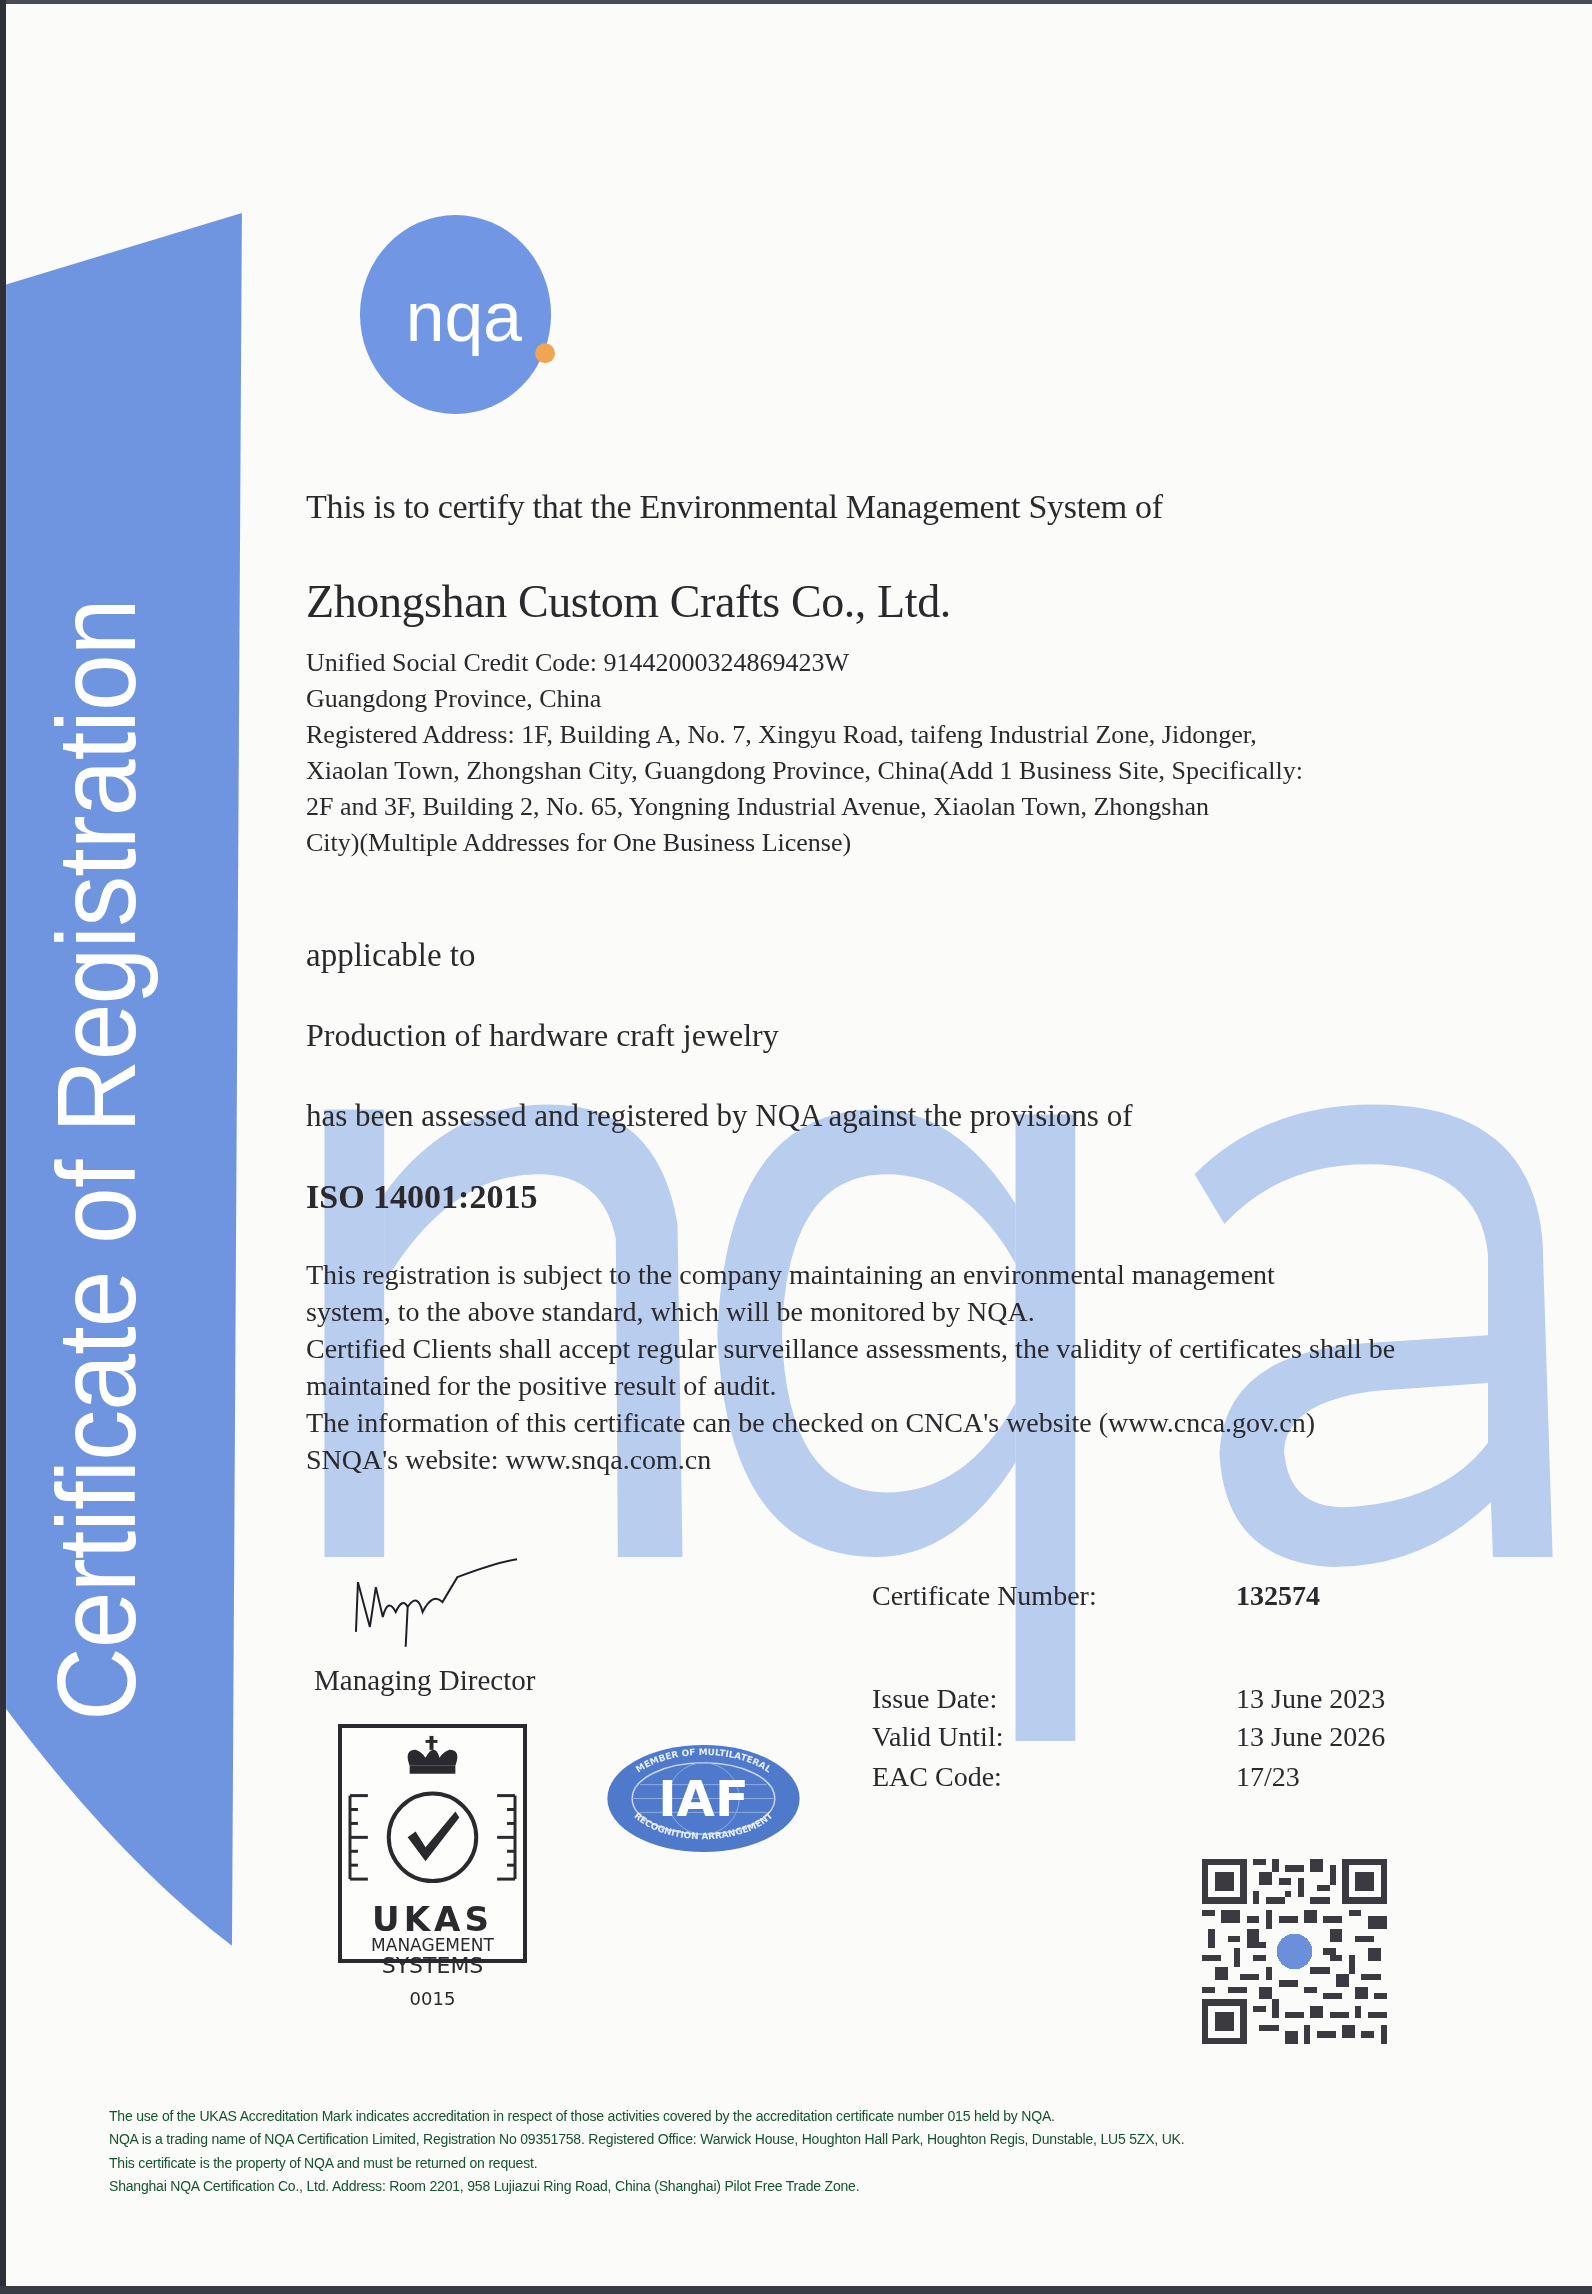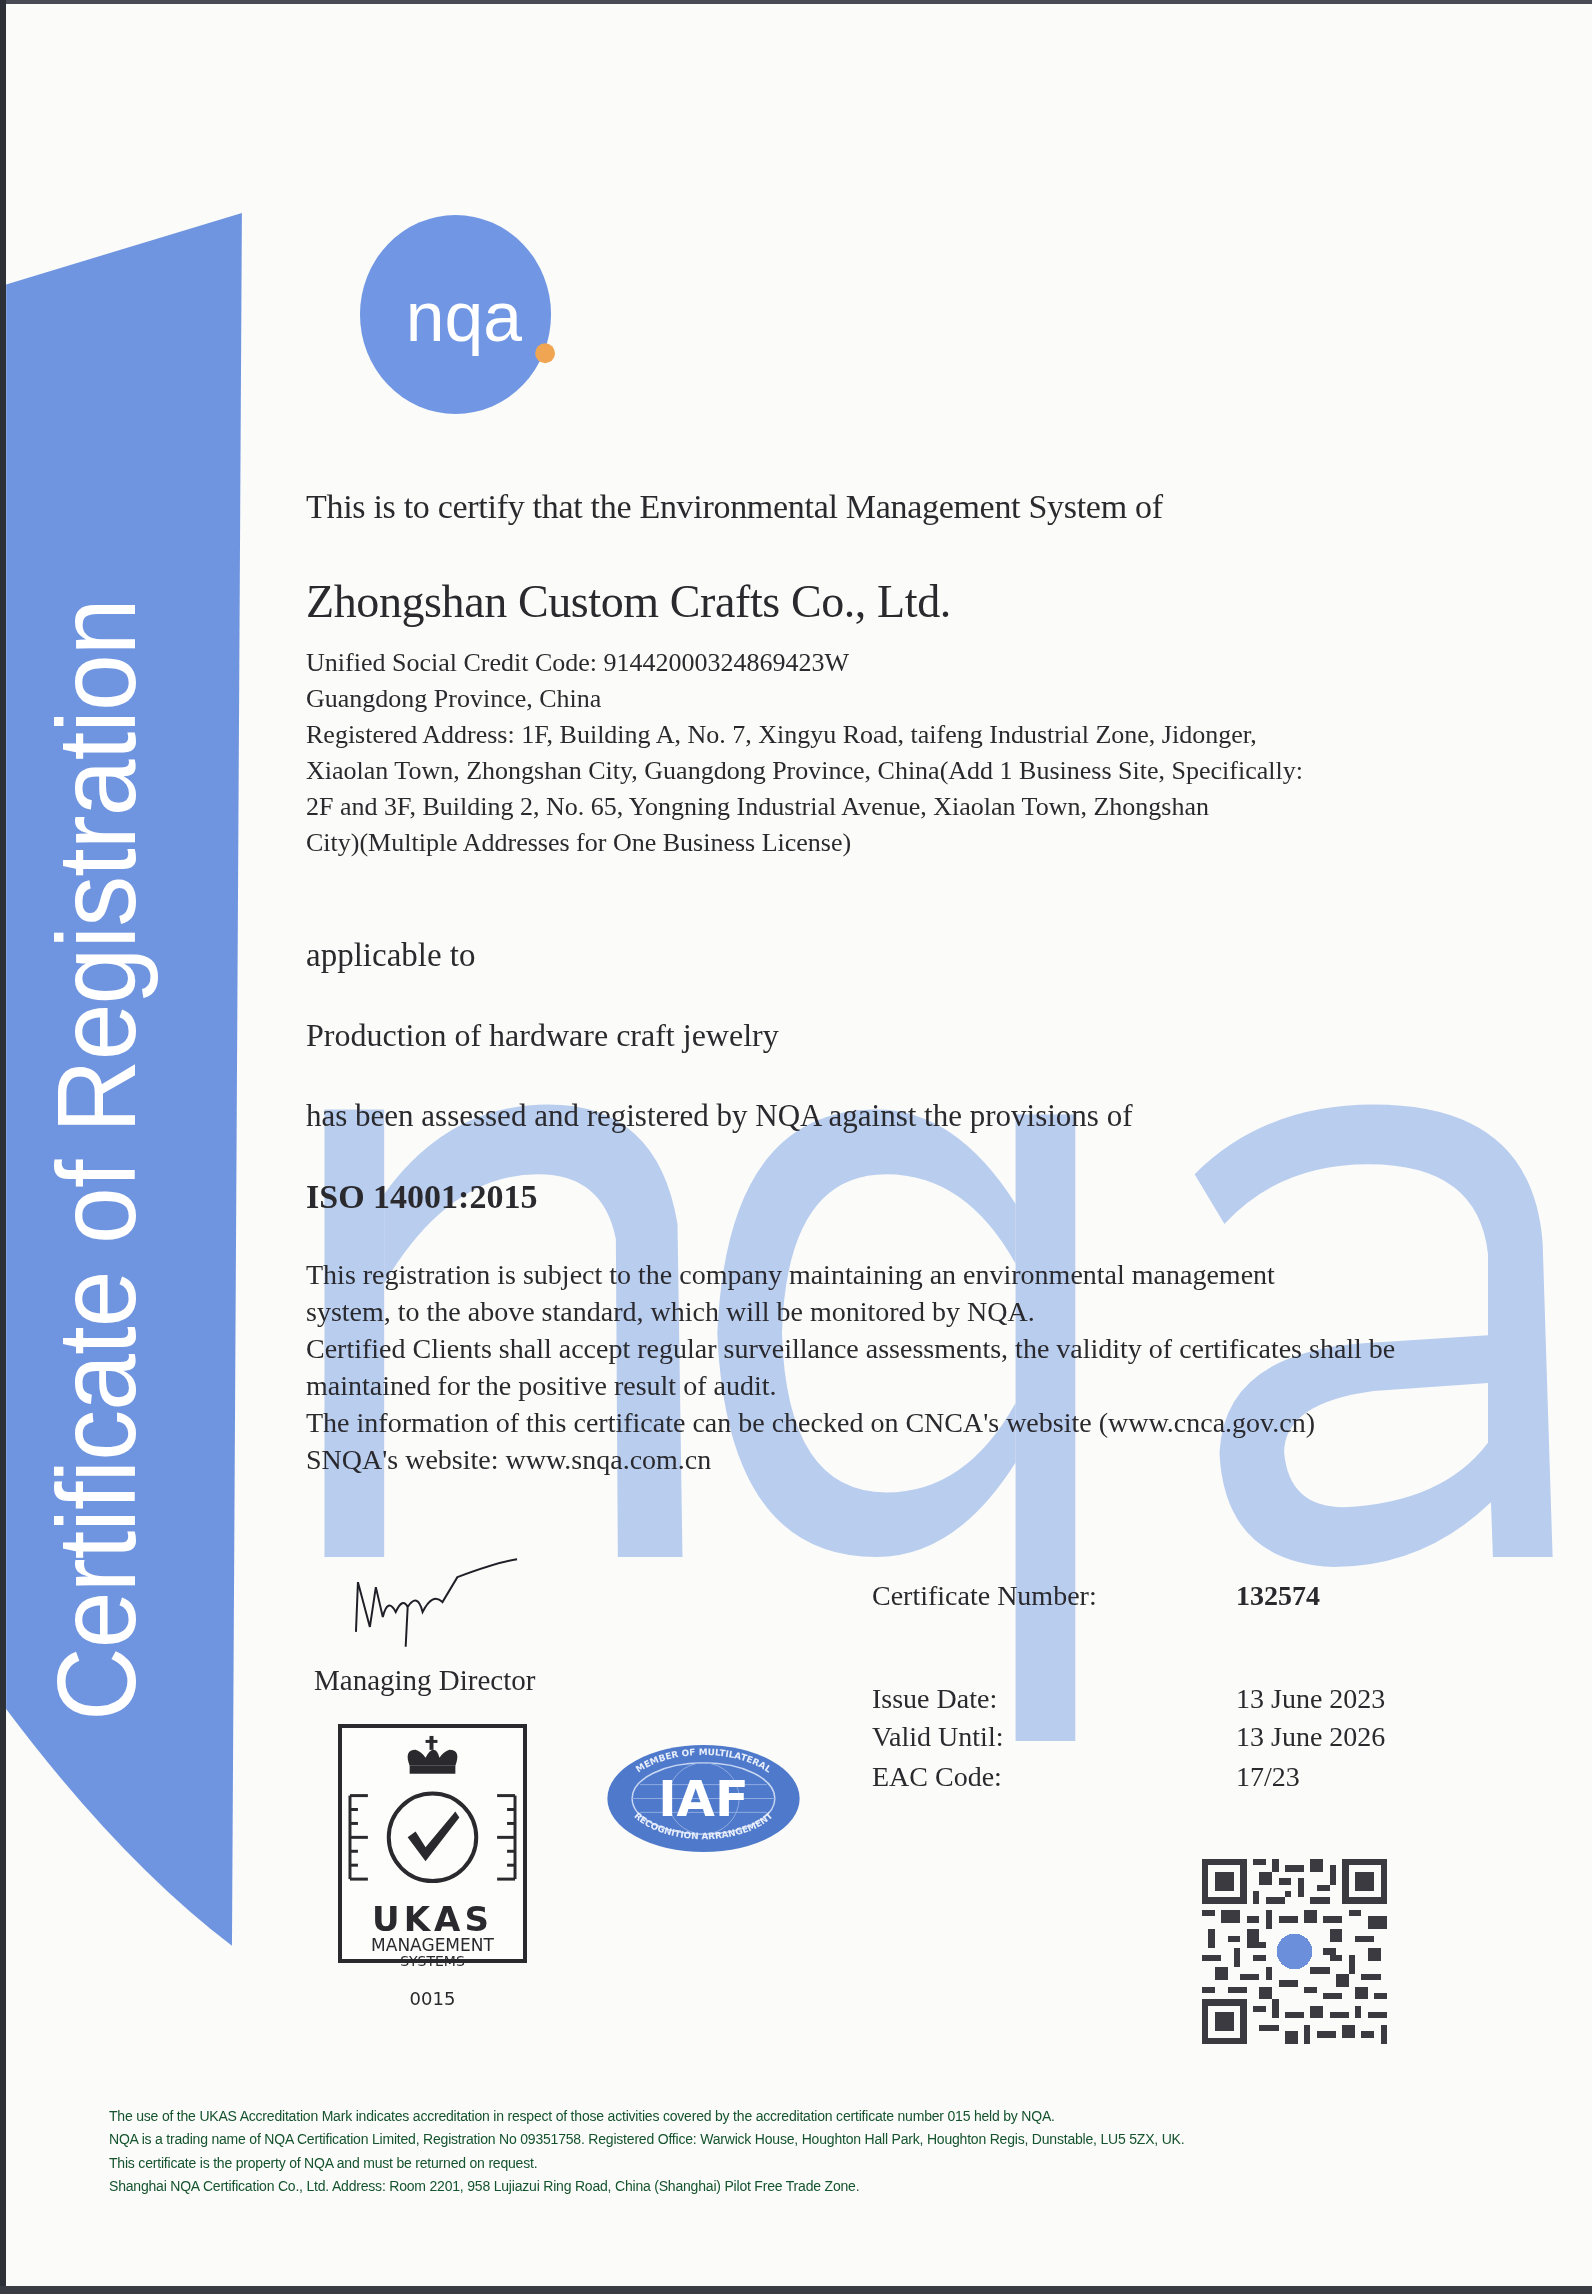--- a/index.html
+++ b/index.html
@@ -168,21 +168,21 @@
       <line x1="156" y1="110" x2="174" y2="110"></line>
         <line x1="166" y1="124" x2="174" y2="124"></line>
         <line x1="166" y1="138" x2="174" y2="138"></line>
         <line x1="156" y1="152" x2="174" y2="152"></line>
     </g>
     <circle cx="91" cy="110" r="44" fill="none" stroke="#2a2a2e" stroke-width="4"></circle>
     <path d="M66,110 L84,134 L118,90 L114,84 L84,120 L74,104 Z" fill="#2a2a2e"></path>
   </svg>
   <div class="ukas-text" style="top:171px; font-size:34px; font-weight:bold; letter-spacing:4px;">UKAS</div>
   <div class="ukas-text" style="top:207px; font-size:17px;">MANAGEMENT</div>
-  <div class="ukas-text" style="top:225px; font-size:14px;">SYSTEMS</div>
+  <div class="ukas-text" style="top:225px; font-size:22px;">SYSTEMS</div>
 </div>
 <div class="ukas-num">0015</div>
 
 <svg class="iaf" viewBox="0 0 198 112" width="197" height="111">
   <ellipse cx="99" cy="56" rx="97" ry="54" fill="#4f7acb"></ellipse>
   <ellipse cx="99" cy="56" rx="72" ry="36" fill="none" stroke="#c7d6f2" stroke-width="1.5"></ellipse>
   <g stroke="#8fabe0" stroke-width="1" fill="none">
     <ellipse cx="99" cy="56" rx="36" ry="36"></ellipse>
     <line x1="27" y1="56" x2="171" y2="56"></line>
     <line x1="35" y1="42" x2="163" y2="42"></line>

